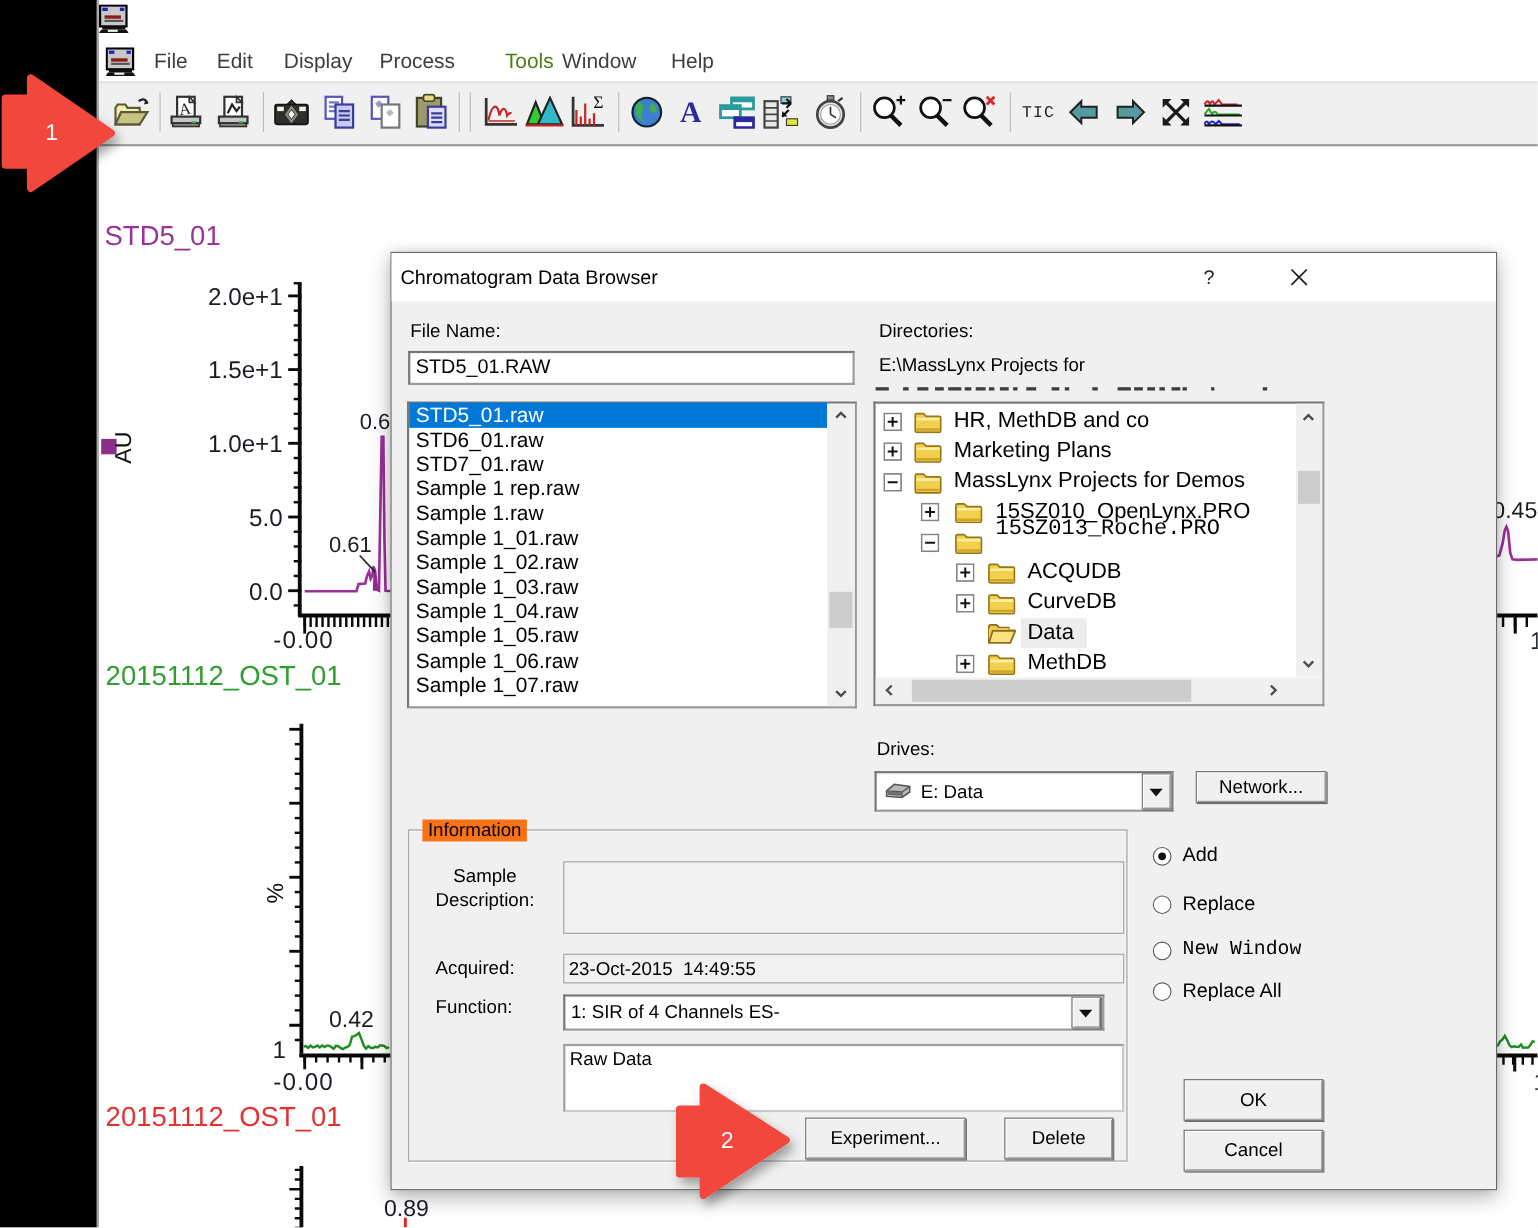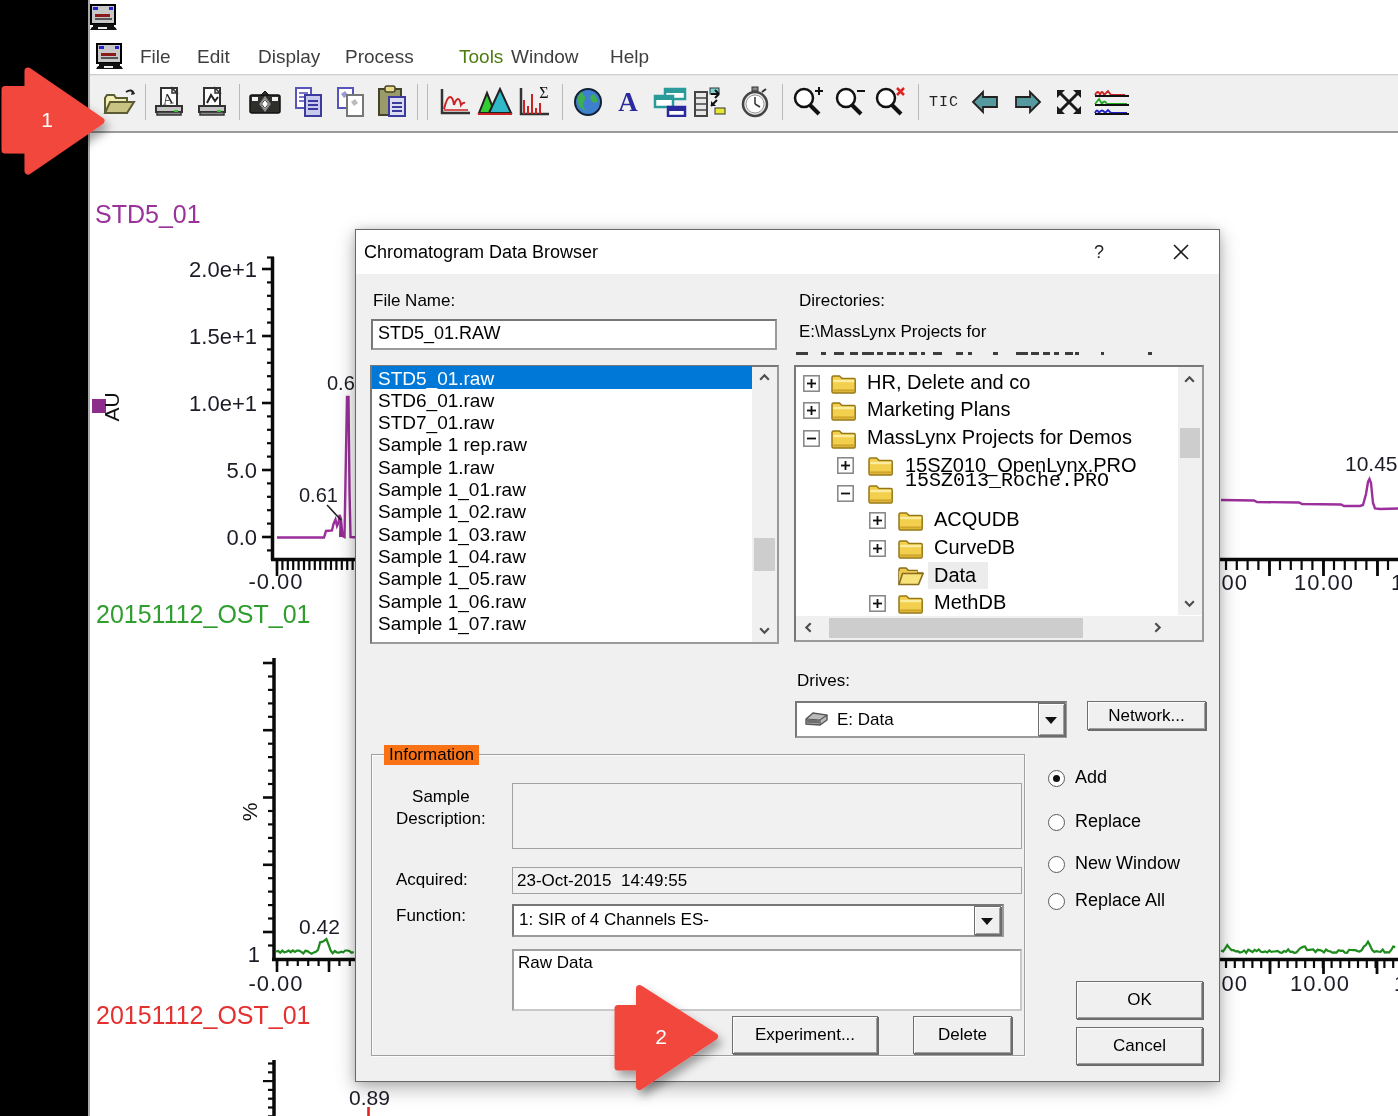--- a/index.html
+++ b/index.html
@@ -1,21 +1,21 @@
 <!DOCTYPE html>
 <html><head><meta charset="utf-8">
 <style>
   * { margin:0; padding:0; box-sizing:border-box; }
   html,body { width:1398px; height:1116px; overflow:hidden; background:#fff;
     font-family:"Liberation Sans", sans-serif; }
   .abs { position:absolute; }
   #stage { position:relative; width:1398px; height:1116px; }
   .sep { position:absolute; top:84px; height:36px; width:1px; background:#b9b9b9; }
 
-  #dlg { position:absolute; left:355px; top:229px; width:865px; height:853px;
+  #dlg { position:absolute; left:355px; top:229px; width:1006px; height:853px;
     background:#f0f0f0; border:1px solid #686868; box-shadow:0 6px 18px rgba(0,0,0,.30), 0 0 8px rgba(0,0,0,.12); }
   #dlg .t { position:absolute; font-size:17px; color:#000; white-space:nowrap; }
   .sunk { position:absolute; background:#fff; border:2px solid; border-color:#777 #9a9a9a #9a9a9a #777; }
   .gfield { position:absolute; background:#f1f1f1; border:1px solid #a2a2a2; }
   .btn { position:absolute; background:#f0f0f0; border:1px solid #6e6e6e;
     box-shadow: inset 1px 1px 0 #fdfdfd, inset -1px -1px 0 #9e9e9e, 1px 1px 0 #6a6a6a;
     display:flex; align-items:center; justify-content:center; font-size:17px; color:#000; }
   .rad { position:absolute; width:17px; height:17px; border-radius:50%; background:#fff; border:1.5px solid #5a5a5a; }
   .thumb { position:absolute; background:#cdcdcd; }
   .sbar { position:absolute; background:#f0f0f0; }
@@ -429,21 +429,21 @@
 <svg class="abs" style="left:447px;top:144.5px" width="17" height="17" viewBox="0 0 17 17">
         <rect x="0.8" y="0.8" width="15.4" height="15.4" fill="#fff" stroke="#848484" stroke-width="1.5"></rect>
         <path d="M4 8.5 H13" stroke="#111" stroke-width="1.8"></path>
         <path d="M8.5 4 V13" stroke="#111" stroke-width="1.8"></path>
       </svg>
 <svg class="abs" style="left:475px;top:142.5px" width="26" height="21" viewBox="0 0 26 21">
         <path d="M1 18.5 L1 4.5 Q1 3 2.5 3 L8.5 3 L11 5.5 L23 5.5 Q24.2 5.5 24.2 7 L24.2 18.5 Q24.2 20 23 20 L2.5 20 Q1 20 1 18.5 Z" fill="#f3cf4e" stroke="#967716" stroke-width="1.5"></path>
         <path d="M2.2 8 h21" stroke="#fbeda0" stroke-width="2.4"></path>
         <path d="M2.2 17.5 h21" stroke="#cfa52c" stroke-width="2.2"></path>
       </svg>
-<div class="t" style="left:511px;top:141px;font-size:20px;">HR, Delete and co</div>
+<div class="t" style="left:511px;top:141px;font-size:20px;">HR, MethDB and co</div>
 <svg class="abs" style="left:447px;top:172.0px" width="17" height="17" viewBox="0 0 17 17">
         <rect x="0.8" y="0.8" width="15.4" height="15.4" fill="#fff" stroke="#848484" stroke-width="1.5"></rect>
         <path d="M4 8.5 H13" stroke="#111" stroke-width="1.8"></path>
         <path d="M8.5 4 V13" stroke="#111" stroke-width="1.8"></path>
       </svg>
 <svg class="abs" style="left:475px;top:170.0px" width="26" height="21" viewBox="0 0 26 21">
         <path d="M1 18.5 L1 4.5 Q1 3 2.5 3 L8.5 3 L11 5.5 L23 5.5 Q24.2 5.5 24.2 7 L24.2 18.5 Q24.2 20 23 20 L2.5 20 Q1 20 1 18.5 Z" fill="#f3cf4e" stroke="#967716" stroke-width="1.5"></path>
         <path d="M2.2 8 h21" stroke="#fbeda0" stroke-width="2.4"></path>
         <path d="M2.2 17.5 h21" stroke="#cfa52c" stroke-width="2.2"></path>
       </svg>
@@ -545,21 +545,21 @@
 <div class="t" style="left:481px;top:480px;">E: Data</div>
 <div class="btn" style="left:682px;top:473px;width:27px;height:33px;"></div>
 <div class="abs" style="left:689px;top:487px;width:0;height:0;border:6px solid transparent;border-top:7px solid #111;"></div>
 <div class="btn" style="left:731px;top:471px;width:119px;height:29px;">Network...</div>
 <div class="rad" style="left:692px;top:540px;"></div>
 <div class="abs" style="left:697px;top:545px;width:7px;height:7px;border-radius:50%;background:#111;"></div>
 <div class="t" style="left:719px;top:537px;font-size:18px;">Add</div>
 <div class="rad" style="left:692px;top:584px;"></div>
 <div class="t" style="left:719px;top:581px;font-size:18px;">Replace</div>
 <div class="rad" style="left:692px;top:626px;"></div>
-<div class="t" style="left:719px;top:623px;font-size:18px;">New Window</div>
+<div class="t" style="left:719px;top:623px;font-size:18px;font-family:Liberation Mono, monospace;">New Window</div>
 <div class="rad" style="left:692px;top:663px;"></div>
 <div class="t" style="left:719px;top:660px;font-size:18px;">Replace All</div>
 <div class="abs" style="left:15px;top:524px;width:654px;height:302px;border:1px solid #9f9f9f;box-shadow:inset 1px 1px 0 #fcfcfc, 1px 1px 0 #fcfcfc;"></div>
 <div class="t" style="left:28px;top:515px;background:#f97316;padding:0 5px;">Information</div>
 <div class="t" style="left:40px;top:556px;line-height:22px;text-align:center;">Sample<br>Description:</div>
 <div class="gfield" style="left:156px;top:553px;width:510px;height:66px;"></div>
 <div class="t" style="left:40px;top:640px;">Acquired:</div>
 <div class="gfield" style="left:156px;top:637px;width:510px;height:27px;"></div>
 <div class="t" style="left:161px;top:641px;">23-Oct-2015&nbsp;&nbsp;14:49:55</div>
 <div class="t" style="left:40px;top:676px;">Function:</div>

